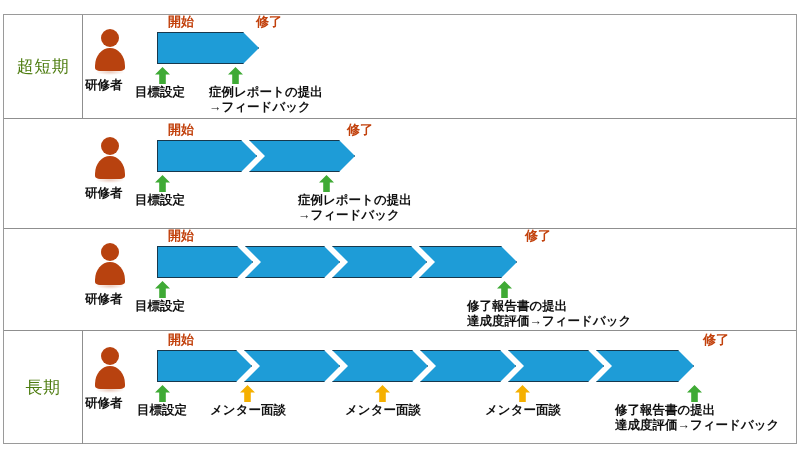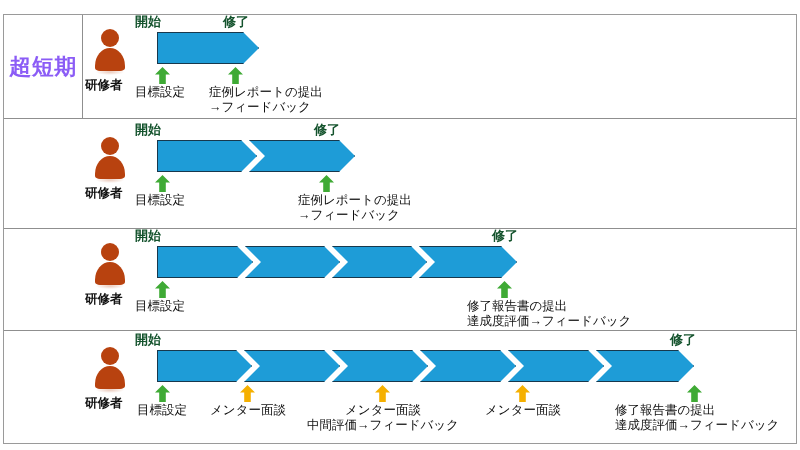--- a/index.html
+++ b/index.html
@@ -39,23 +39,23 @@
   .label-cell {
     position: absolute;
     left: 0; top: 0;
     width: 79px; height: 100%;
     border-right: 1px solid #8f8f8f;
     display: flex;
     align-items: center;
     justify-content: center;
   }
   .label-text {
-    font-size: 22px;
-    font-weight: bold;
-    color: #8b5cf6;
+    font-size: 17px;
+    font-weight: normal;
+    color: #4d7c0f;
     letter-spacing: 0.5px;
   }
 
   .content-cell {
     position: absolute;
     left: 79px; top: 0;
     right: 0; height: 100%;
   }
 
   
@@ -122,27 +122,28 @@
     clip-path: polygon(50% 0%, 100% 44%, 72% 44%, 72% 100%, 28% 100%, 28% 44%, 0 44%);
   }
   .marker.green .glyph { background: #3faa35; }
   .marker.yellow .glyph { background: #f5b000; }
 
   
   .top-label {
     position: absolute;
     font-size: 13px;
     font-weight: bold;
-    color: #14532d;
+    color: #c2410c;
     white-space: nowrap;
+    margin-left: 33px;
   }
   .bottom-label {
     position: absolute;
     font-size: 12.5px;
-    font-weight: normal;
+    font-weight: bold;
     color: #111;
     white-space: nowrap;
     line-height: 15px;
   }
   .bottom-label.center { transform: translateX(-50%); text-align: center; }
 </style>
 </head>
 <body>
 
 <div id="root">
@@ -254,20 +255,23 @@
         </div>
         <div class="bottom-label" style="left:384px; top:70px;">
           <div>修了報告書の提出</div>
           <div>達成度評価→フィードバック</div>
         </div>
 
       </div>
     </div>
 
     <div class="row row-r3 last">
+      <div class="label-cell">
+        <span class="label-text">長期</span>
+      </div>
       <div class="content-cell">
 
         <div class="person" style="left:10px; top:16px;">
           <div class="head"></div>
           <div class="body"></div>
           <div class="shadow"></div>
         </div>
         <span class="person-label" style="left:2px; top:64px;">研修者</span>
 
         <span class="top-label" style="left:52px; top:0px;">開始</span>
@@ -294,21 +298,20 @@
         </div>
         <div class="bottom-label center" style="left:165px; top:72px;">
           <div>メンター面談</div>
         </div>
 
         <div class="marker yellow" style="left:292px; top:54px;">
           <div class="glyph"></div>
         </div>
         <div class="bottom-label center" style="left:300px; top:72px;">
           <div>メンター面談</div>
-          <div>中間評価→フィードバック</div>
         </div>
 
         <div class="marker yellow" style="left:432px; top:54px;">
           <div class="glyph"></div>
         </div>
         <div class="bottom-label center" style="left:440px; top:72px;">
           <div>メンター面談</div>
         </div>
 
         <div class="marker green" style="left:604px; top:54px;">

